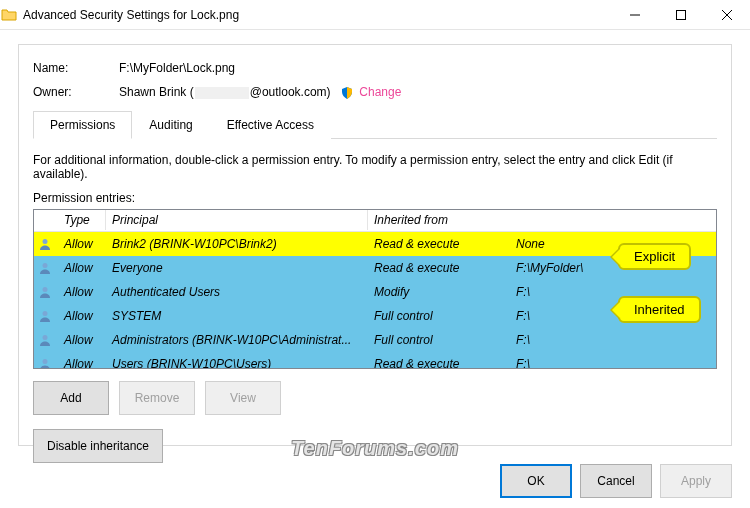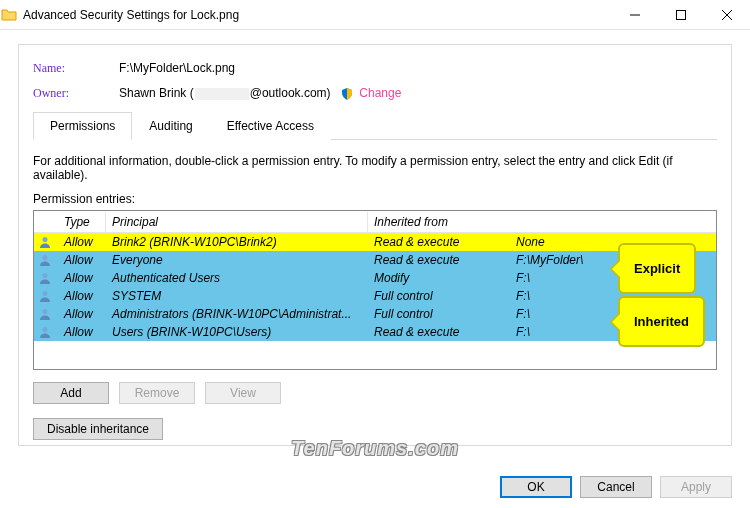--- a/index.html
+++ b/index.html
@@ -7,60 +7,60 @@
 
 .titlebar { height: 30px; background: #fff; border-bottom: 1px solid #e5e5e5; display: flex; align-items: center; padding-left: 1px; }
 .titlebar .icon { width: 16px; height: 16px; margin-right: 6px; display: inline-flex; }
 .titlebar .title { flex: 1; font-size: 12px; color: #000; }
 .titlebar .controls { display: flex; }
 .titlebar .btn { width: 46px; height: 30px; display: flex; align-items: center; justify-content: center; color: #000; }
 
 .content { position: absolute; top: 44px; left: 18px; right: 18px; height: 402px; border: 1px solid #d9d9d9; background: #fff; padding: 16px 14px 12px 14px; }
 
 .row { display: flex; margin-bottom: 10px; }
-.label { width: 86px; color: #6d28d9; font-family: Liberation Serif, serif; }
+.label { width: 86px; color: #000000; }
 .value { color: #000; }
 .shield { display: inline-flex; vertical-align: middle; margin: 0 2px 0 6px; }
 .link { color: #ec4899; cursor: pointer; }
 
 .tabs { display: flex; border-bottom: 1px solid #d9d9d9; margin-top: 8px; }
 .tab { padding: 6px 16px; border: 1px solid transparent; border-bottom: none; cursor: pointer; position: relative; top: 1px; background: #fff; }
 .tab.active { border-color: #d9d9d9; border-bottom: 1px solid #fff; }
 
 .info { margin: 14px 0 10px 0; }
 .list-label { margin-bottom: 4px; }
 
 .table { border: 1px solid #828790; background: #fff; height: 160px; overflow: hidden; font-style: italic; }
 .thead { display: flex; background: #fff; border-bottom: 1px solid #e5e5e5; height: 22px; align-items: center; }
 .th { padding: 3px 6px; font-weight: normal; border-right: 1px solid #e5e5e5; }
 .th.c-icon { width: 24px; border-right: none; padding: 0; }
 .th.c-type { width: 48px; }
 .th.c-principal { width: 262px; }
 .th.c-access { width: 142px; }
 .th.c-inherited { flex: 1; border-right: none; }
 
-.tr { display: flex; height: 18px; align-items: center; }
+.tr { display: flex; height: 24px; align-items: center; }
 .tr.hl-yellow { background: #ffff00; }
 .tr.hl-blue { background: #6bc5e8; }
 .td { padding: 1px 6px; white-space: nowrap; overflow: hidden; text-overflow: ellipsis; }
 .td.c-icon { width: 24px; padding: 0 4px; display: flex; align-items: center; }
 .td.c-type { width: 48px; }
 .td.c-principal { width: 262px; }
 .td.c-access { width: 142px; }
 .td.c-inherited { flex: 1; }
 
 .btnrow { display: flex; gap: 10px; margin-top: 12px; }
-.wbtn { min-width: 76px; height: 22px; border: 1px solid #adadad; background: #e1e1e1; font-family: inherit; font-size: 12px; padding: 0 10px; cursor: pointer; }
+.wbtn { min-width: 76px; height: 34px; border: 1px solid #adadad; background: #e1e1e1; font-family: inherit; font-size: 12px; padding: 0 10px; cursor: pointer; }
 .wbtn:disabled { color: #a0a0a0; background: #efefef; border-color: #d0d0d0; cursor: default; }
 
 .footer { position: absolute; bottom: 10px; right: 18px; display: flex; gap: 8px; }
 .footer .wbtn { min-width: 72px; }
 .footer .primary { border: 2px solid #0078d7; background: #e1e1e1; }
 
-.callout { position: absolute; background: #ffff00; border: 2px solid #c0c000; border-radius: 6px; font-weight: bold; padding: 16px 14px; font-size: 13px; }
+.callout { position: absolute; background: #ffff00; border: 2px solid #c0c000; border-radius: 6px; font-weight: normal; padding: 4px 14px; font-size: 13px; }
 .callout::before { content: ""; position: absolute; left: -20px; top: 50%; transform: translateY(-50%); border: 10px solid transparent; border-right-color: #c0c000; }
 .callout::after { content: ""; position: absolute; left: -16px; top: 50%; transform: translateY(-50%); border: 8px solid transparent; border-right-color: #ffff00; }
 
 .watermark { position: absolute; left: 50%; bottom: 48px; transform: translateX(-50%); font-size: 20px; font-weight: bold; color: #e5e5e5; text-shadow: 1px 1px 0 #888, -1px -1px 0 #888, 1px -1px 0 #888, -1px 1px 0 #888; pointer-events: none; font-style: italic; letter-spacing: 1px; }
 
 .redact { display: inline-block; width: 54px; height: 12px; background: #f0f0f0; vertical-align: middle; margin: 0 1px; }
 </style>
 </head>
 <body>
 

